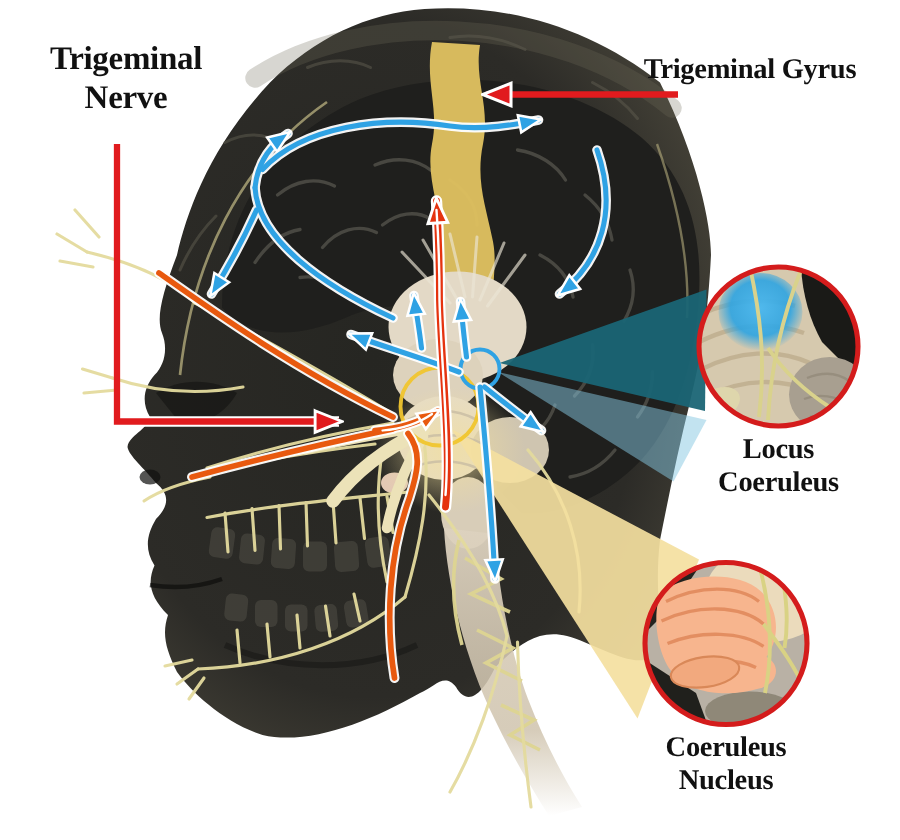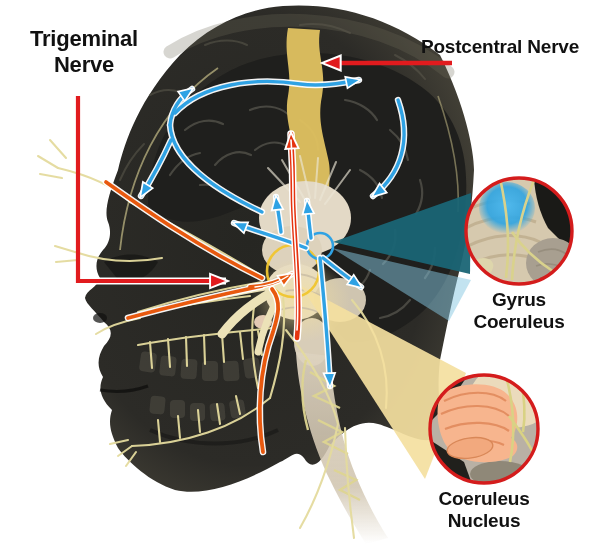--- a/index.html
+++ b/index.html
@@ -4,21 +4,21 @@
 <style>
   :root{
     --label-text:#111111; --pointer-red:#e11b1e; --pathway-orange:#e8590f;
     --pathway-red:#e5330f; --pathway-blue:#2fa2e4; --band-yellow:#dfc160;
     --nerve-yellow:#e4db9e; --beam-teal:#1a6575; --beam-yellow:#f4dfa0;
     --inset-border-red:#d41c1c; --locus-blue:#35aae4; --nucleus-salmon:#f7b58e;
     --head-dark:#2a2a26;
   }
   html,body{margin:0;padding:0;background:#ffffff;}
   #stage{position:relative;width:600px;height:560px;background:#fff;overflow:hidden;
-         font-family:Liberation Sans, sans-serif;border-radius:30px;}
+         font-family:Liberation Serif, serif;border-radius:30px;}
   #stage svg{position:absolute;left:0;top:0;}
   .lbl{position:absolute;font-weight:bold;color:var(--label-text);text-align:center;
        line-height:1.18;letter-spacing:-0.2px;}
   .lbl-lg{font-size:22px;}
   .lbl-md{font-size:19px;}
 </style>
 </head>
 <body>
 
 <div id="stage">
@@ -312,16 +312,16 @@
         <path d="M506,376 C513,402 516,432 510,462"></path>
         <path d="M509,416 C521,432 531,446 536,459"></path>
         <path d="M521,378 C524,398 526,414 523,432"></path>
       </g>
     </g>
     <circle cx="484" cy="429" r="54" fill="none" style="stroke:var(--inset-border-red)" stroke-width="3.4"></circle>
   </g>
 </svg>
 
   <div class="lbl lbl-lg" style="left:6px;top:26px;width:156px;">Trigeminal Nerve</div>
-  <div class="lbl lbl-md" style="left:420px;top:36px;width:160px;">Postcentral Nerve</div>
-  <div class="lbl lbl-md" style="left:459px;top:289px;width:120px;">Gyrus Coeruleus</div>
+  <div class="lbl lbl-md" style="left:420px;top:36px;width:160px;">Trigeminal Gyrus</div>
+  <div class="lbl lbl-md" style="left:459px;top:289px;width:120px;">Locus Coeruleus</div>
   <div class="lbl lbl-md" style="left:424px;top:488px;width:120px;">Coeruleus Nucleus</div>
 </div>
 
 </body></html>

